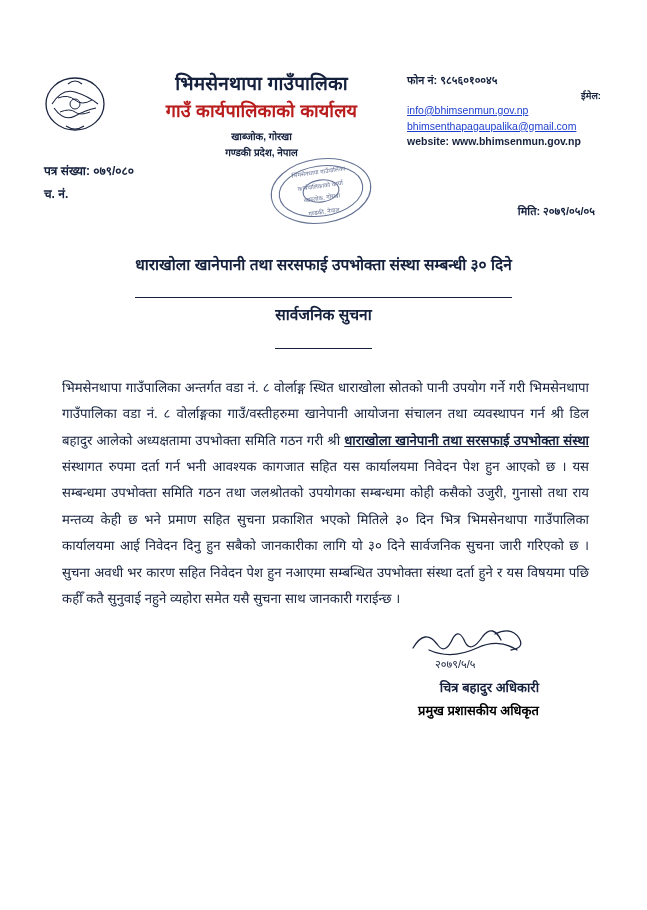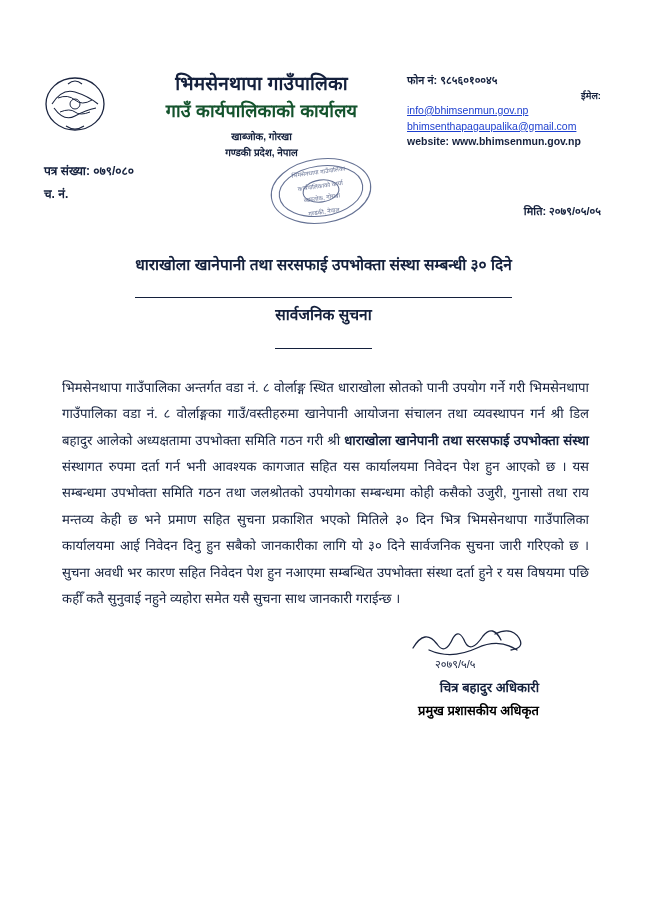--- a/index.html
+++ b/index.html
@@ -48,21 +48,21 @@
   .org-name {
     font-size: 19px;
     font-weight: 700;
     letter-spacing: .2px;
     color: #14203c;
     line-height: 1.45;
   }
   .org-office {
     font-size: 18px;
     font-weight: 700;
-    color: #14532d;
+    color: #b91c1c;
     line-height: 1.45;
     letter-spacing: .2px;
   }
   .org-addr {
     font-size: 10px;
     font-weight: 700;
     color: #14203c;
     margin-top: 5px;
     line-height: 1.5;
   }
@@ -91,21 +91,21 @@
     position: absolute;
     left: 44px;
     top: 160px;
     font-size: 12px;
     font-weight: 700;
     line-height: 1.9;
     color: #14203c;
   }
   .dateblock {
     position: absolute;
-    right: 46px;
+    right: 52px;
     top: 203px;
     font-size: 11px;
     font-weight: 700;
     color: #14203c;
   }
 
   
   .stamp {
     position: absolute;
     left: 262px;
@@ -134,21 +134,21 @@
   
   .body-text {
     margin-top: 26px;
     font-size: 13.2px;
     line-height: 2.0;
     color: #14203c;
     text-align: justify;
     text-justify: inter-word;
     padding: 0 14px 0 18px;
   }
-  .body-text .u { font-weight: 700; }
+  .body-text .u { text-decoration: underline; font-weight: 700; }
 
   
   .sign-area {
     margin-top: 18px;
     text-align: right;
     padding-right: 64px;
     position: relative;
   }
   .sign-scribble {
     height: 46px;

